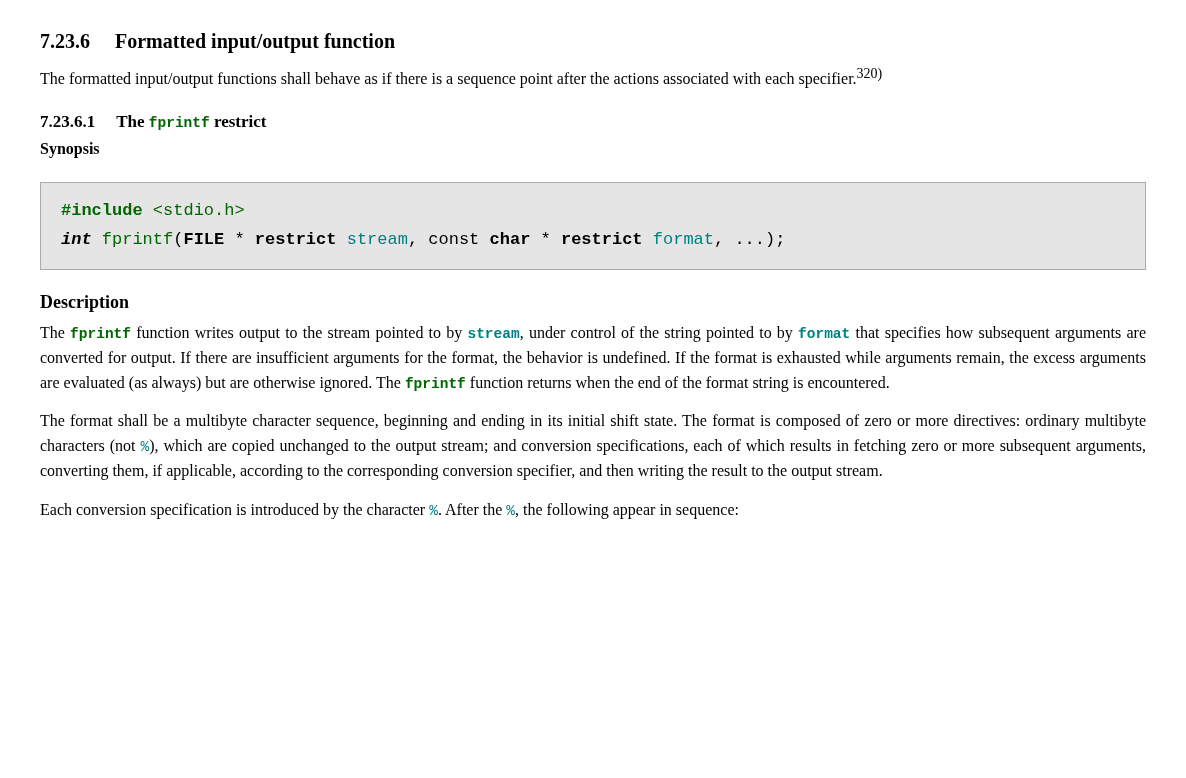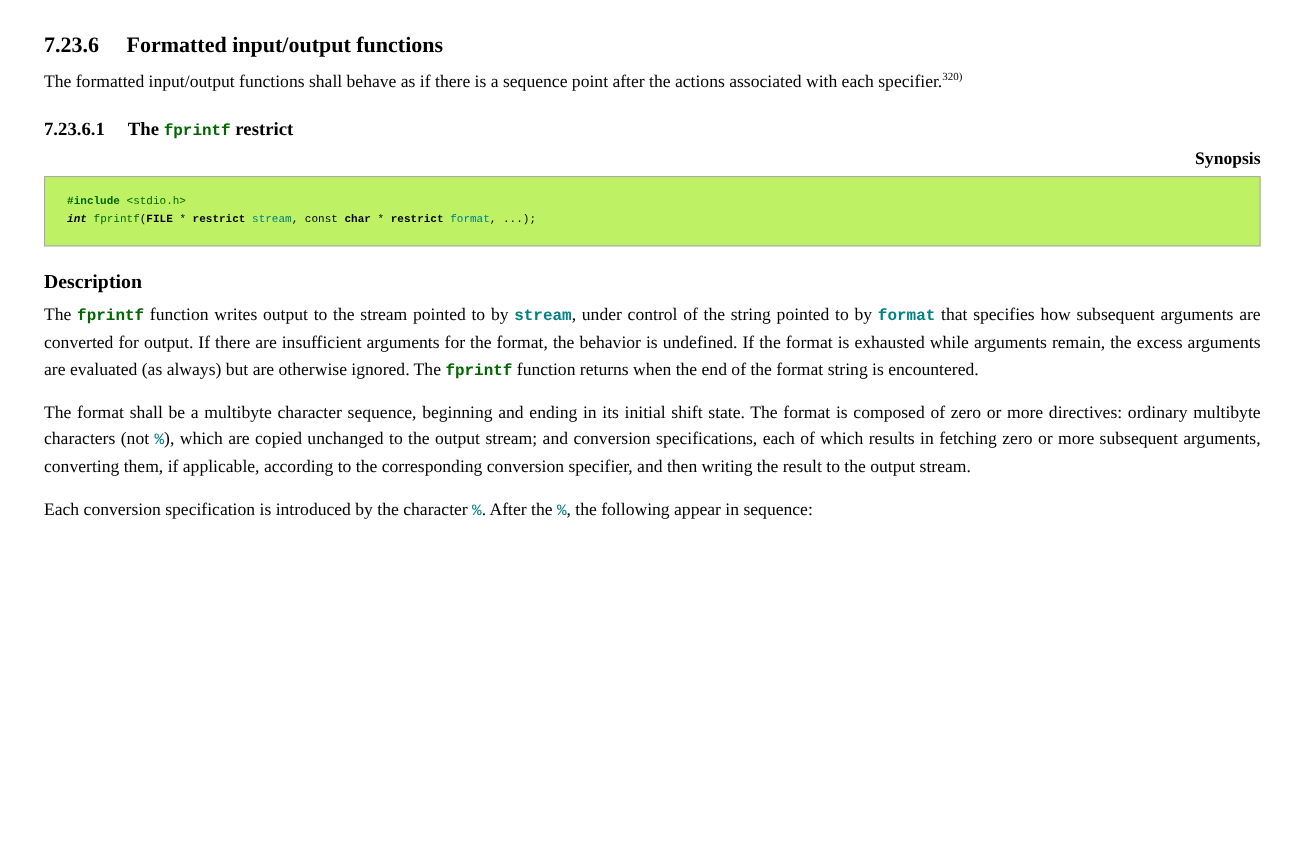--- a/index.html
+++ b/index.html
@@ -29,48 +29,47 @@
       font-size: 17px;
       font-weight: bold;
       margin-top: 20px;
       margin-bottom: 8px;
       font-family: "Times New Roman", Times, serif;
     }
 
     .synopsis-label {
       font-weight: bold;
       font-size: 16px;
-      margin-bottom: 6px;
+      margin-bottom: 24px;
       font-family: "Times New Roman", Times, serif;
-      text-align: right;
     }
 
     .description-label {
       font-weight: bold;
       font-size: 18px;
       margin-top: 22px;
       margin-bottom: 8px;
       font-family: "Times New Roman", Times, serif;
     }
 
     p.body-text {
       font-size: 16px;
       line-height: 1.55;
       margin-bottom: 14px;
       font-family: "Times New Roman", Times, serif;
       text-align: justify;
     }
 
     .code-block {
       border: 1px solid #aaaaaa;
-      background: #bef264;
+      background: #e5e5e5;
       padding: 14px 20px;
       margin-bottom: 16px;
       font-family: "Courier New", Courier, monospace;
-      font-size: 10px;
+      font-size: 17px;
       line-height: 1.7;
     }
 
     .code-block .kw-bold {
       font-weight: bold;
       color: #000000;
     }
 
     .code-block .kw-include {
       color: #006600;
@@ -121,30 +120,30 @@
       font-weight: bold;
     }
 
     .inline-percent {
       font-family: "Courier New", Courier, monospace;
       font-size: 14.5px;
       color: #008080;
     }
 
     sup {
-      font-size: 10px;
+      font-size: 14px;
     }
   </style>
 </head>
 <body>
 
 <h1 class="section-title">
   <span>7.23.6</span>
   &nbsp;&nbsp;&nbsp;
-  <span>Formatted input/output functions</span>
+  <span>Formatted input/output function</span>
 </h1>
 
 <p class="body-text">
   <span>The formatted input/output functions shall behave as if there is a sequence point after the actions associated with each specifier.</span><sup>320)</sup>
 </p>
 
 <h2 class="subsection-title">
   <span>7.23.6.1</span>
   &nbsp;&nbsp;&nbsp;
   <span>The </span><span class="inline-code">fprintf</span><span> restrict</span>

